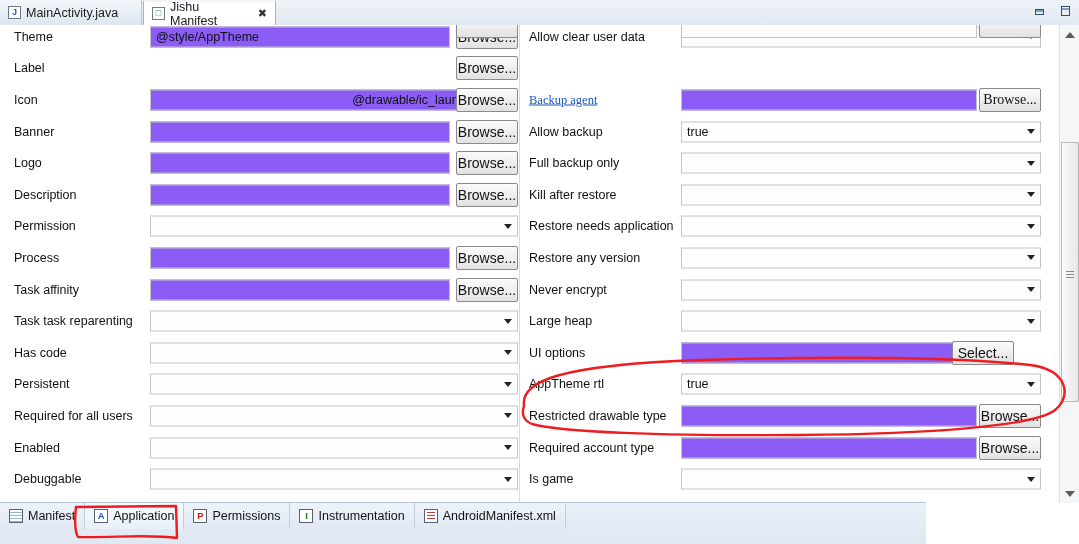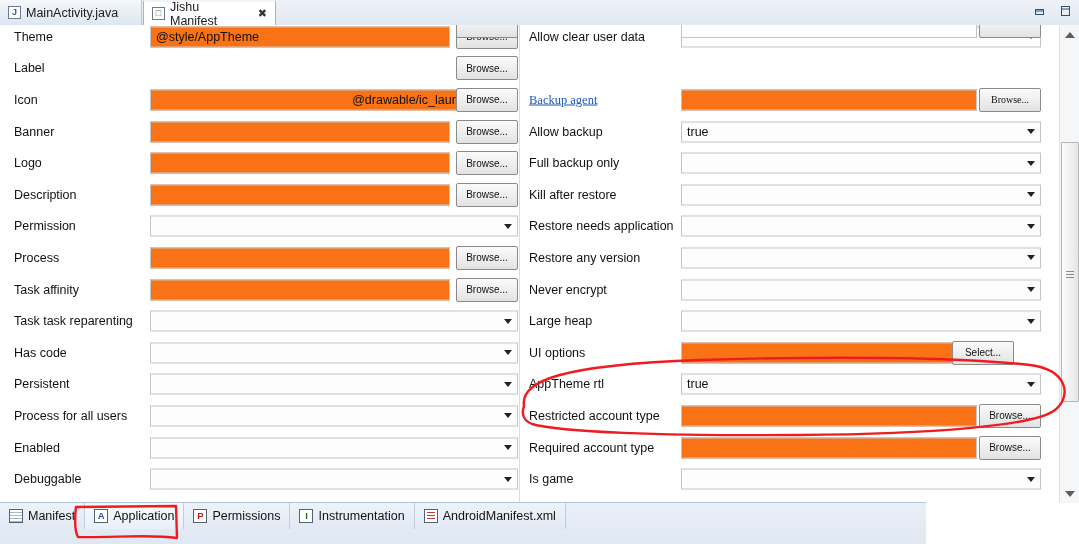--- a/index.html
+++ b/index.html
@@ -70,41 +70,41 @@
   .lbl{
     position:absolute;left:14px;top:50%;transform:translateY(-50%);
     white-space:nowrap;font-size:12.5px;color:#111;
   }
   .col-right .lbl{left:9px;}
   .lbl.link{color:#1a58c0;text-decoration:underline;cursor:pointer;}
 
   .ctl{position:absolute;top:50%;transform:translateY(-50%);box-sizing:border-box;}
 
   .txt{
-    height:21px;background:#f97316;border:1px solid #c4c4c4;
+    height:21px;background:#8b5cf6;border:1px solid #c4c4c4;
     font-size:12.5px;color:#111;
     padding:2px 5px;line-height:15px;
     box-sizing:border-box;white-space:nowrap;overflow:hidden;
   }
   .combo{
     height:21px;background:#fdfdfd;border:1px solid #c4c4c4;
     font-size:12.5px;color:#111;
     padding:2px 18px 2px 5px;line-height:15px;
     box-sizing:border-box;white-space:nowrap;overflow:hidden;position:relative;
   }
   .combo .arrow{
     position:absolute;right:5px;top:50%;transform:translateY(-50%);
     width:0;height:0;border-left:4.5px solid transparent;
     border-right:4.5px solid transparent;border-top:5px solid #222;
   }
   .btn{
     height:24px;
     background:linear-gradient(#fbfbfb,#e2e2e2);
     border:1px solid #8a8a8a;border-radius:2px;
-    font-size:10px;color:#111;
+    font-size:14px;color:#111;
     display:flex;align-items:center;justify-content:center;
     box-sizing:border-box;cursor:default;
   }
 
   
   .cliprow{position:absolute;left:0;top:-16px;width:100%;height:24px;}
 
   
   .vscroll{
     position:absolute;right:0;top:25px;width:19px;height:478px;
@@ -248,21 +248,21 @@
         </div>
         <div class="row" style="top: 312px;">
           <div class="lbl">Has code</div>
           <div class="ctl combo" style="left: 150px; width: 368px;"><span></span><span class="arrow"></span></div>
         </div>
         <div class="row" style="top: 343.6px;">
           <div class="lbl">Persistent</div>
           <div class="ctl combo" style="left: 150px; width: 368px;"><span></span><span class="arrow"></span></div>
         </div>
         <div class="row" style="top: 375.2px;">
-          <div class="lbl">Process for all users</div>
+          <div class="lbl">Required for all users</div>
           <div class="ctl combo" style="left: 150px; width: 368px;"><span></span><span class="arrow"></span></div>
         </div>
         <div class="row" style="top: 406.8px;">
           <div class="lbl">Enabled</div>
           <div class="ctl combo" style="left: 150px; width: 368px;"><span></span><span class="arrow"></span></div>
         </div>
         <div class="row" style="top: 438.4px;">
           <div class="lbl">Debuggable</div>
           <div class="ctl combo" style="left: 150px; width: 368px;"><span></span><span class="arrow"></span></div>
         </div>
@@ -311,21 +311,21 @@
         <div class="row" style="top: 312px;">
           <div class="lbl">UI options</div>
           <div class="ctl txt" style="left: 161px; width: 296px;"><span></span></div>
           <div class="ctl btn" style="left: 432px; width: 62px;">Select...</div>
         </div>
         <div class="row" style="top: 343.6px;">
           <div class="lbl">AppTheme rtl</div>
           <div class="ctl combo" style="left: 161px; width: 360px;"><span>true</span><span class="arrow"></span></div>
         </div>
         <div class="row" style="top: 375.2px;">
-          <div class="lbl">Restricted account type</div>
+          <div class="lbl">Restricted drawable type</div>
           <div class="ctl txt" style="left: 161px; width: 296px;"><span></span></div>
           <div class="ctl btn" style="left: 459px; width: 62px;">Browse...</div>
         </div>
         <div class="row" style="top: 406.8px;">
           <div class="lbl">Required account type</div>
           <div class="ctl txt" style="left: 161px; width: 296px;"><span></span></div>
           <div class="ctl btn" style="left: 459px; width: 62px;">Browse...</div>
         </div>
         <div class="row" style="top: 438.4px;">
           <div class="lbl">Is game</div>

